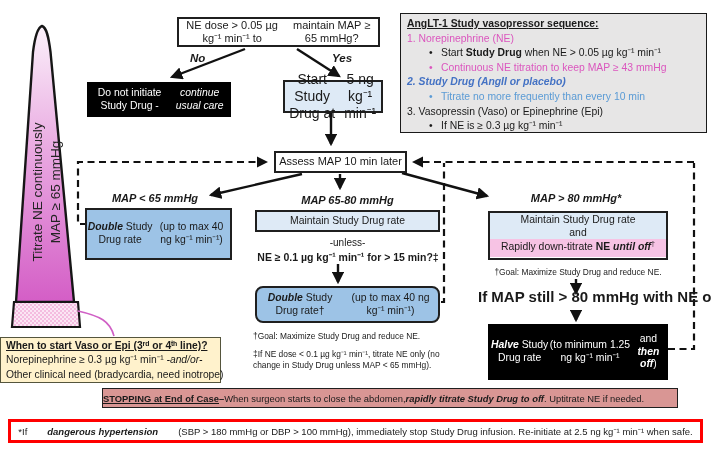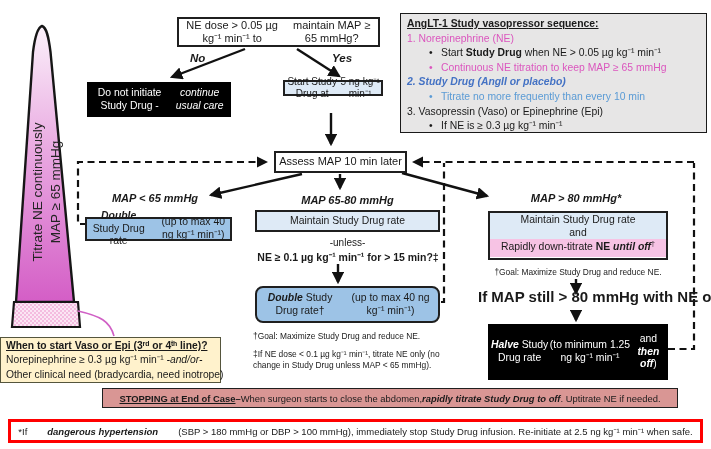--- a/index.html
+++ b/index.html
@@ -22,21 +22,21 @@
   
   #panel{left:400px;top:13px;width:307px;height:120px;background:#E7E6E6;border:1.6px solid #1a1a1a;
          font-size:10.4px;line-height:14.6px;padding:3px 6px;white-space:nowrap;}
   #panel .bullet{padding-left:22px;}
   #panel .dot{display:inline-block;width:12px;}
   .pink-t{color:#DB56BE;}
   .blue-t1{color:#4472C4;}
   .blue-t2{color:#5B9BD5;}
   
   #stopbar{left:102px;top:388px;width:576px;height:20px;background:#D99694;border:1.6px solid #1f1f1f;
-           font-size:9.4px;display:flex;align-items:center;justify-content:center;white-space:nowrap;}
+           font-size:9.4px;display:flex;align-items:center;justify-content:flex-start;white-space:nowrap;}
   #dangerbar{left:8px;top:419px;width:695px;height:24px;background:#fff;border:3px solid #FF0000;
              font-size:9.5px;display:flex;align-items:center;justify-content:center;white-space:nowrap;gap:20px;}
   #vasobox{left:0;top:337px;width:221px;height:46px;background:#FFF2CC;border:1.8px solid #55553d;
            font-size:10.3px;line-height:14.4px;padding:1px 5px;white-space:nowrap;}
   svg{display:block;}
 </style>
 </head>
 <body>
 
 <div id="canvas">
@@ -91,42 +91,42 @@
   </div>
 
   <div class="abs lbl" style="left:190px;top:52px;font-size:11.5px;">No</div>
   <div class="abs lbl" style="left:332px;top:52px;font-size:11.5px;">Yes</div>
 
   <div class="abs box ctr black-box" style="left:87px;top:82px;width:144px;height:35px;font-size:10.4px;">
     <div>Do not initiate Study Drug -</div>
     <div class="i">continue usual care</div>
   </div>
 
-  <div class="abs box ctr blue-light" style="left:283px;top:80px;width:100px;height:16px;font-size:10px;align-items:center;">
+  <div class="abs box ctr blue-light" style="left:283px;top:80px;width:100px;height:33px;font-size:14px;align-items:center;">
     <div>Start Study Drug at</div>
     <div>5 ng kg⁻¹ min⁻¹</div>
   </div>
 
   <div class="abs box ctr" style="left:274px;top:151px;width:133px;height:22px;background:#fff;font-size:11px;">
     <div>Assess MAP 10 min later</div>
   </div>
 
   <div class="abs" id="panel">
     <div class="b u">AngLT-1 Study vasopressor sequence:</div>
     <div class="pink-t">1. Norepinephrine (NE)</div>
     <div class="bullet"><span class="dot">•</span><span>Start </span><span class="b">Study Drug</span><span> when NE &gt; 0.05 µg kg⁻¹ min⁻¹</span></div>
-    <div class="bullet pink-t"><span class="dot">•</span><span>Continuous NE titration to keep MAP ≥ 65 mmHg</span></div>
+    <div class="bullet pink-t"><span class="dot">•</span><span>Continuous NE titration to keep MAP ≥ 43 mmHg</span></div>
     <div class="blue-t1 bi">2. Study Drug (AngII or placebo)</div>
     <div class="bullet blue-t2"><span class="dot">•</span><span>Titrate no more frequently than every 10 min</span></div>
     <div>3. Vasopressin (Vaso) or Epinephrine (Epi)</div>
     <div class="bullet"><span class="dot">•</span><span>If NE is ≥ 0.3 µg kg⁻¹ min⁻¹</span></div>
   </div>
 
   <div class="abs lbl ctr" style="left:105px;top:192px;width:100px;">MAP &lt; 65 mmHg</div>
-  <div class="abs box ctr blue-med" style="left:85px;top:217px;width:147px;height:24px;font-size:10.4px;gap:6px;">
+  <div class="abs box ctr blue-med" style="left:85px;top:208px;width:147px;height:52px;font-size:10.4px;">
     <div><span class="bi">Double</span><span> Study Drug rate</span></div>
     <div>(up to max 40 ng kg⁻¹ min⁻¹)</div>
   </div>
 
   <div class="abs lbl ctr" style="left:290px;top:194px;width:115px;">MAP 65-80 mmHg</div>
   <div class="abs box ctr blue-light" style="left:255px;top:210px;width:185px;height:22px;font-size:10.4px;">
     <div>Maintain Study Drug rate</div>
   </div>
   <div class="abs ctr" style="left:255px;top:237px;width:185px;font-size:10px;">-unless-</div>
   <div class="abs ctr b" style="left:238px;top:250px;width:220px;font-size:10.5px;white-space:nowrap;">NE ≥ 0.1 µg kg⁻¹ min⁻¹ for &gt; 15 min?‡</div>

